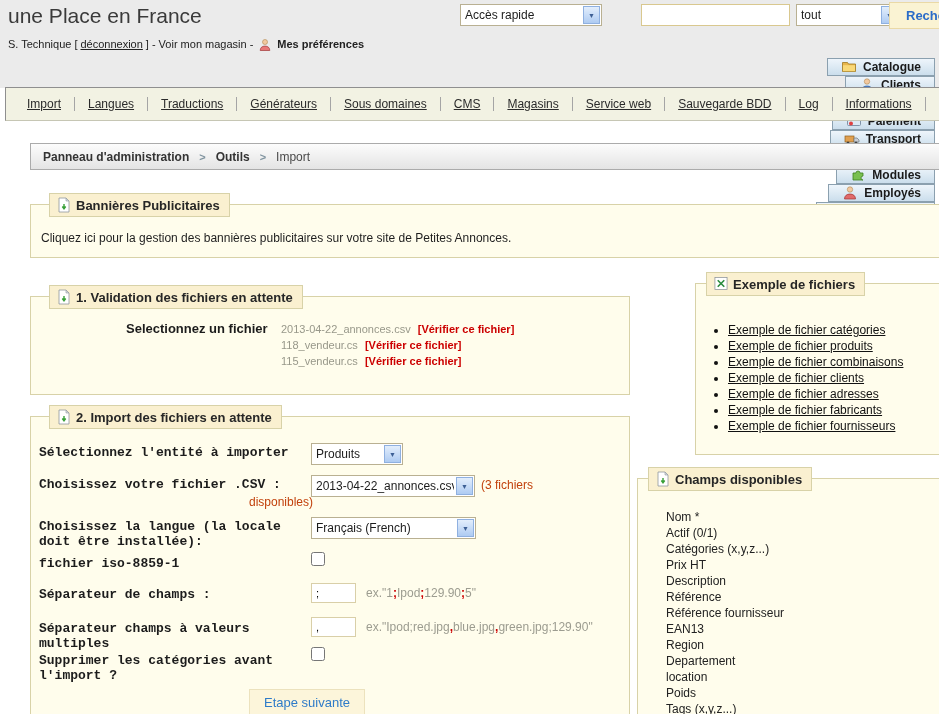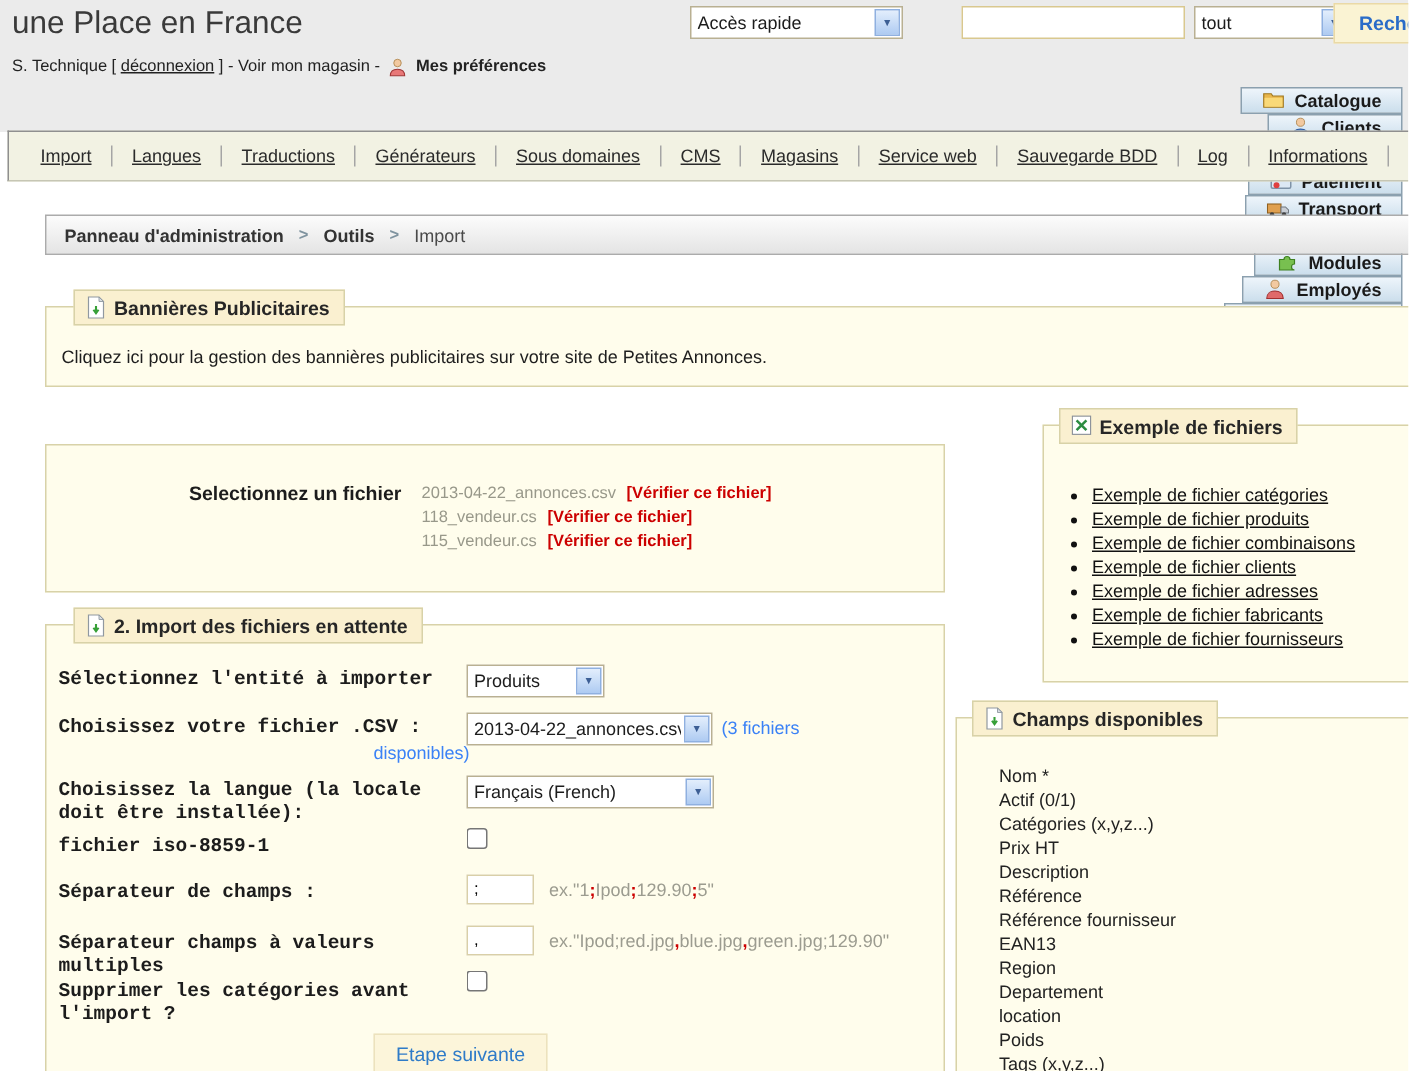--- a/index.html
+++ b/index.html
@@ -48,21 +48,21 @@
   .valid-box { left:30px; top:296px; width:600px; height:99px; }
   .valid-row { position:absolute; left:55px; top:24px; display:flex;margin-left:40px; }
   .valid-label { font-size:13px; font-weight:bold; color:#1c1c1c; width:155px; }
   .file-list { margin-left:0; }
   .file-line { font-size:11px; line-height:16px; white-space:nowrap; }
   .fname { color:#98988a; }
   .verify { color:#cc0000; font-weight:bold; text-decoration:none; margin-left:4px; cursor:pointer; }
 
   .import-box { left:30px; top:416px; width:600px; height:320px; }
   .flabel { position:absolute; left:8px; font-size:13px; font-weight:bold; color:#1c1c1c; width:272px;font-family:Liberation Mono, monospace; }
-  .note { position:absolute; font-size:12px; color:#3b82f6; }
+  .note { position:absolute; font-size:12px; color:#c2410c; }
   .ex { position:absolute; font-size:12px; color:#9c9c90; white-space:nowrap; }
   .ex .red { color:#cc0000; font-weight:bold; }
   .sep-input { position:absolute; width:45px; height:20px; border:1px solid #d9cfa8; font-size:11px; padding:2px 4px; }
   .cbx { position:absolute; width:14px; height:14px; }
   .next-btn { position:absolute; left:218px; top:272px; padding:5px 14px; background:#fcf5da; border:1px solid #ece2bd; color:#2e7bc8; font-size:13px; font-family:"Liberation Sans",sans-serif; cursor:pointer; }
 
   .examples-box { left:695px; top:283px; width:250px; height:172px; }
   .examples-list { position:absolute; left:32px; top:38px; list-style:disc; }
   .examples-list li { font-size:12px; line-height:16px; color:#111; }
   .examples-list a { color:#111; text-decoration:underline; cursor:pointer; white-space:nowrap; }
@@ -230,20 +230,30 @@
             <path d="M9 1l3 3H9z" fill="#d8dde2" stroke="#9098a0" stroke-width="0.6"></path>
             <path d="M7 7v4M5.3 9.5L7 11.8l1.7-2.3" stroke="#38a038" stroke-width="1.4" fill="none"></path>
           </svg>
         </span>
       <span>Bannières Publicitaires</span>
     </div>
     <div class="banner-text">Cliquez ici pour la gestion des bannières publicitaires sur votre site de Petites Annonces.</div>
   </div>
 
   <div class="fbox valid-box">
+    <div class="flegend">
+      <span class="licon">
+          <svg width="14" height="16" viewBox="0 0 14 16">
+            <path d="M2 1h7l3 3v11H2z" fill="#fff" stroke="#9098a0" stroke-width="0.8"></path>
+            <path d="M9 1l3 3H9z" fill="#d8dde2" stroke="#9098a0" stroke-width="0.6"></path>
+            <path d="M7 7v4M5.3 9.5L7 11.8l1.7-2.3" stroke="#38a038" stroke-width="1.4" fill="none"></path>
+          </svg>
+        </span>
+      <span>1. Validation des fichiers en attente</span>
+    </div>
     <div class="valid-row">
       <div class="valid-label">Selectionnez un fichier</div>
       <div class="file-list">
         <div class="file-line">
           <span class="fname">2013-04-22_annonces.csv</span>
           <a class="verify">[Vérifier ce fichier]</a>
         </div>
         <div class="file-line">
           <span class="fname">118_vendeur.cs</span>
           <a class="verify">[Vérifier ce fichier]</a>

